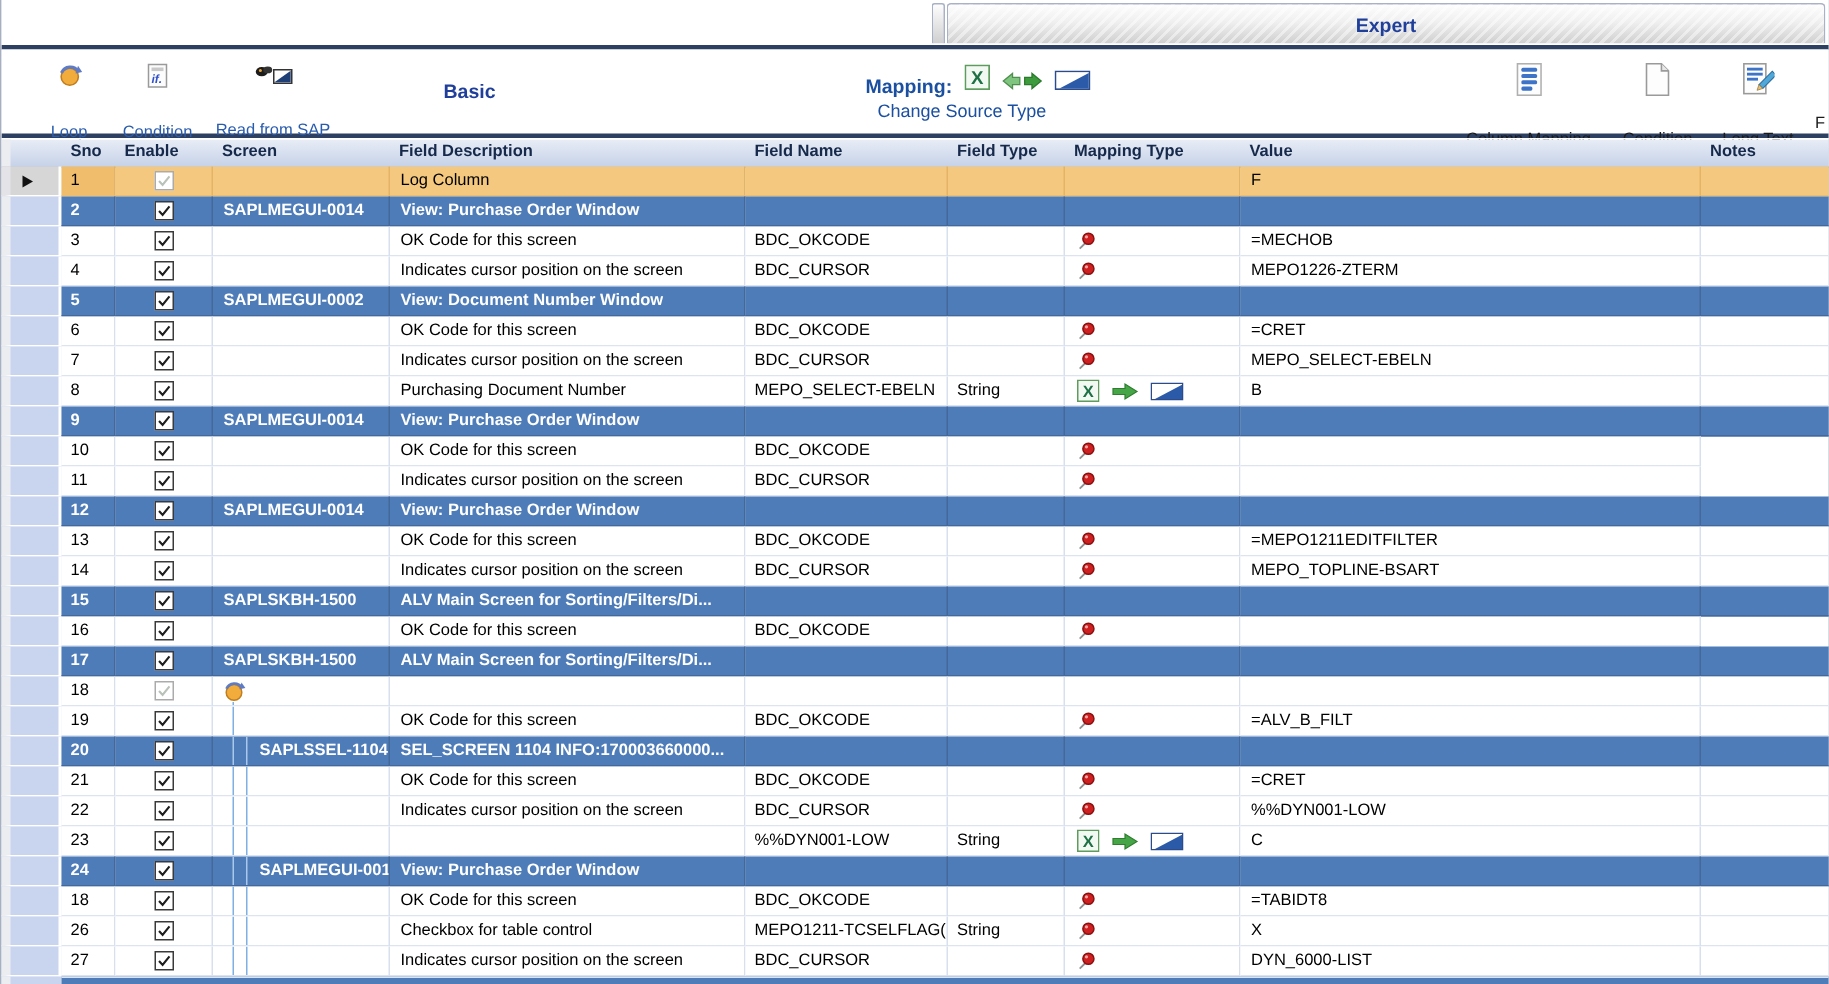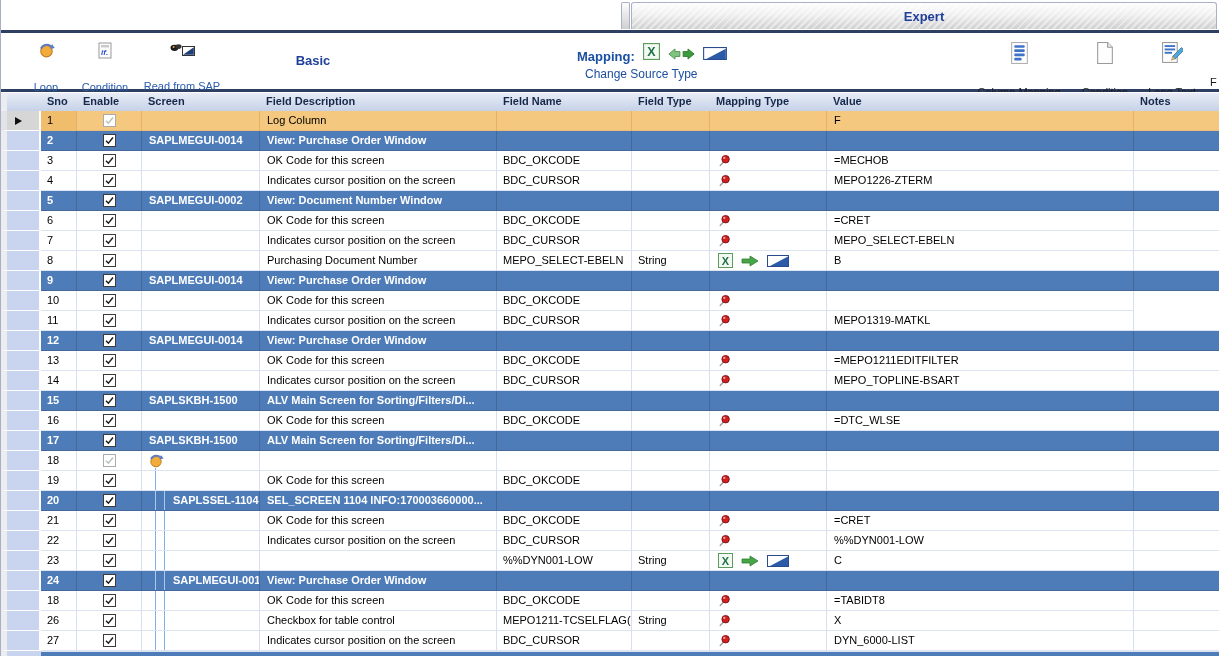--- a/index.html
+++ b/index.html
@@ -444,21 +444,20 @@
         <div class="cell d desc">Indicates cursor position on the screen</div>
         <div class="cell d fname">BDC_CURSOR</div>
         <div class="cell d ftype"></div>
         <div class="cell d map">
           <svg width="13" height="13" viewBox="0 0 13 13">
             <line x1="1.8" y1="11.8" x2="5.6" y2="8" stroke="#8f8f8f" stroke-width="1.2"></line>
             <circle cx="7.6" cy="5.2" r="3.7" fill="#ce2020" stroke="#8c1010"></circle>
             <circle cx="6.3" cy="3.9" r="1.1" fill="#f5a5a5"></circle>
           </svg>
         </div>
-        <div class="cell d val">MEPO1319-MATKL</div>
         <div class="cell d notes"></div>
       </div>
       <div class="grow gcols r-screen">
         <div class="cell sel"></div>
         <div class="cell d sno">12</div>
         <div class="cell d en">
           <span class="cb">
             <svg viewBox="0 0 12 12">
               <path d="M2.2 6.2 L4.8 9 L9.8 2.8" fill="none" stroke="#1e1e1e" stroke-width="1.6"></path>
             </svg>
@@ -552,21 +551,20 @@
         <div class="cell d desc">OK Code for this screen</div>
         <div class="cell d fname">BDC_OKCODE</div>
         <div class="cell d ftype"></div>
         <div class="cell d map">
           <svg width="13" height="13" viewBox="0 0 13 13">
             <line x1="1.8" y1="11.8" x2="5.6" y2="8" stroke="#8f8f8f" stroke-width="1.2"></line>
             <circle cx="7.6" cy="5.2" r="3.7" fill="#ce2020" stroke="#8c1010"></circle>
             <circle cx="6.3" cy="3.9" r="1.1" fill="#f5a5a5"></circle>
           </svg>
         </div>
-        <div class="cell d val">=DTC_WLSE</div>
         <div class="cell d notes"></div>
       </div>
       <div class="grow gcols r-screen">
         <div class="cell sel"></div>
         <div class="cell d sno">17</div>
         <div class="cell d en">
           <span class="cb">
             <svg viewBox="0 0 12 12">
               <path d="M2.2 6.2 L4.8 9 L9.8 2.8" fill="none" stroke="#1e1e1e" stroke-width="1.6"></path>
             </svg>
@@ -621,20 +619,21 @@
         <div class="cell d desc">OK Code for this screen</div>
         <div class="cell d fname">BDC_OKCODE</div>
         <div class="cell d ftype"></div>
         <div class="cell d map">
           <svg width="13" height="13" viewBox="0 0 13 13">
             <line x1="1.8" y1="11.8" x2="5.6" y2="8" stroke="#8f8f8f" stroke-width="1.2"></line>
             <circle cx="7.6" cy="5.2" r="3.7" fill="#ce2020" stroke="#8c1010"></circle>
             <circle cx="6.3" cy="3.9" r="1.1" fill="#f5a5a5"></circle>
           </svg>
         </div>
+        <div class="cell d val">=ALV_B_FILT</div>
         <div class="cell d notes"></div>
       </div>
       <div class="grow gcols r-screen">
         <div class="cell sel"></div>
         <div class="cell d sno">20</div>
         <div class="cell d en">
           <span class="cb">
             <svg viewBox="0 0 12 12">
               <path d="M2.2 6.2 L4.8 9 L9.8 2.8" fill="none" stroke="#1e1e1e" stroke-width="1.6"></path>
             </svg>

